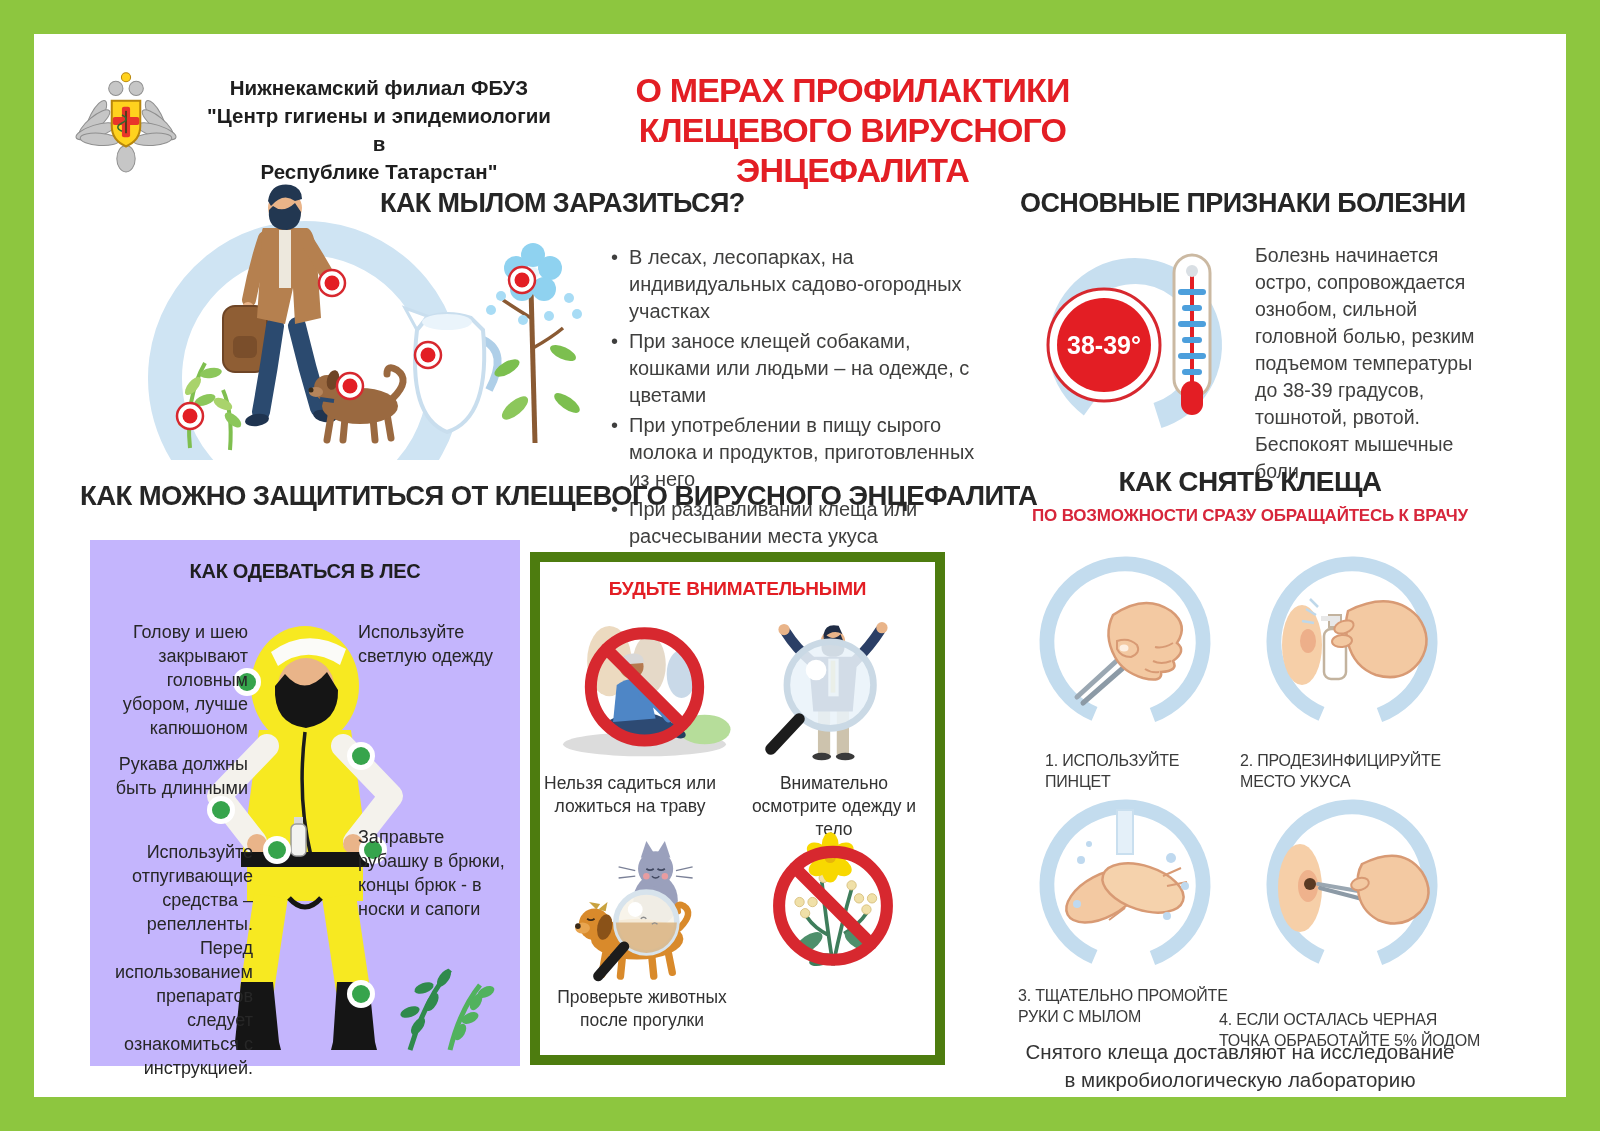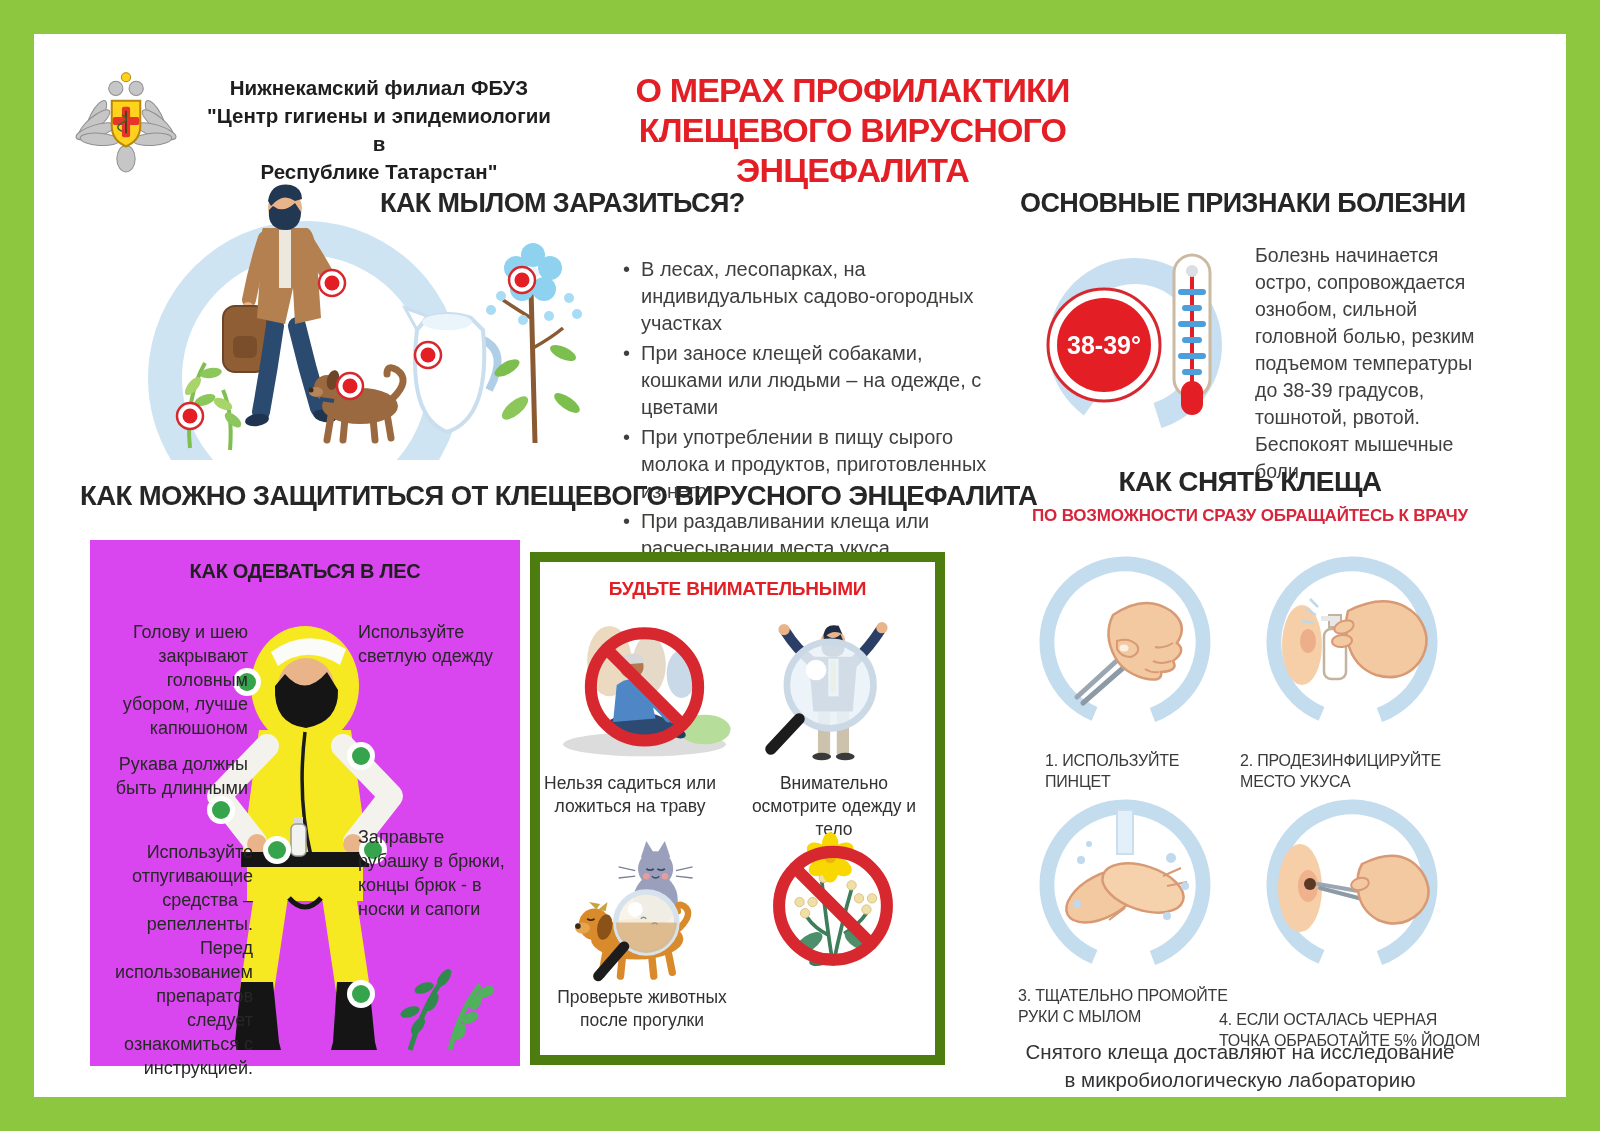--- a/index.html
+++ b/index.html
@@ -9,25 +9,25 @@
     font-family:"Liberation Sans","DejaVu Sans",sans-serif;
     color:#3F3F3E;overflow:hidden;
   }
   .abs{position:absolute;}
   .h-black{font-weight:bold;color:#262626;letter-spacing:-0.6px;}
   .h-red{font-weight:bold;color:#E31E24;letter-spacing:-0.8px;}
   .org-text{font-size:20.5px;line-height:28px;font-weight:bold;color:#1e1e1e;text-align:center;}
   .main-title{font-size:34px;line-height:40px;text-align:center;}
   .sec-heading{font-size:27px;white-space:nowrap;}
   .mid-heading{font-size:27.5px;text-align:center;white-space:nowrap;}
-  .bullets{margin:12px;padding:0;list-style:none;font-size:20px;line-height:27px;}
+  .bullets{margin:0;padding:0;list-style:none;font-size:20px;line-height:27px;}
   .bullets li{position:relative;padding-left:24px;margin-bottom:3px;}
   .bullets li::before{content:"•";position:absolute;left:6px;top:0;color:#3F3F3E;}
   .symptoms-par{font-size:19.5px;line-height:27px;}
-  .dress-box{background:#d946ef;}
+  .dress-box{background:#c4b5fd;}
   .dress-heading{font-size:20px;text-align:center;font-weight:bold;color:#1f1f1f;letter-spacing:-0.3px;}
   .dress-label{font-size:18px;line-height:24px;color:#272727;}
   .lbl-right{text-align:right;}
   .attention-box{background:#ffffff;border:10px solid #4d7c0f;box-sizing:border-box;}
   .attention-heading{font-size:19px;text-align:center;font-weight:bold;color:#E31E24;letter-spacing:-0.2px;}
   .att-caption{font-size:17.5px;line-height:23px;text-align:center;color:#323232;}
   .removal-heading{font-size:28px;text-align:center;}
   .removal-sub{font-size:17px;font-weight:bold;color:#D7263B;text-align:center;letter-spacing:-0.2px;}
   .step-caption{font-size:16px;line-height:21px;text-align:left;color:#3a3a3a;letter-spacing:-0.2px;}
   .note{font-size:20.5px;line-height:28px;text-align:center;color:#333;}

